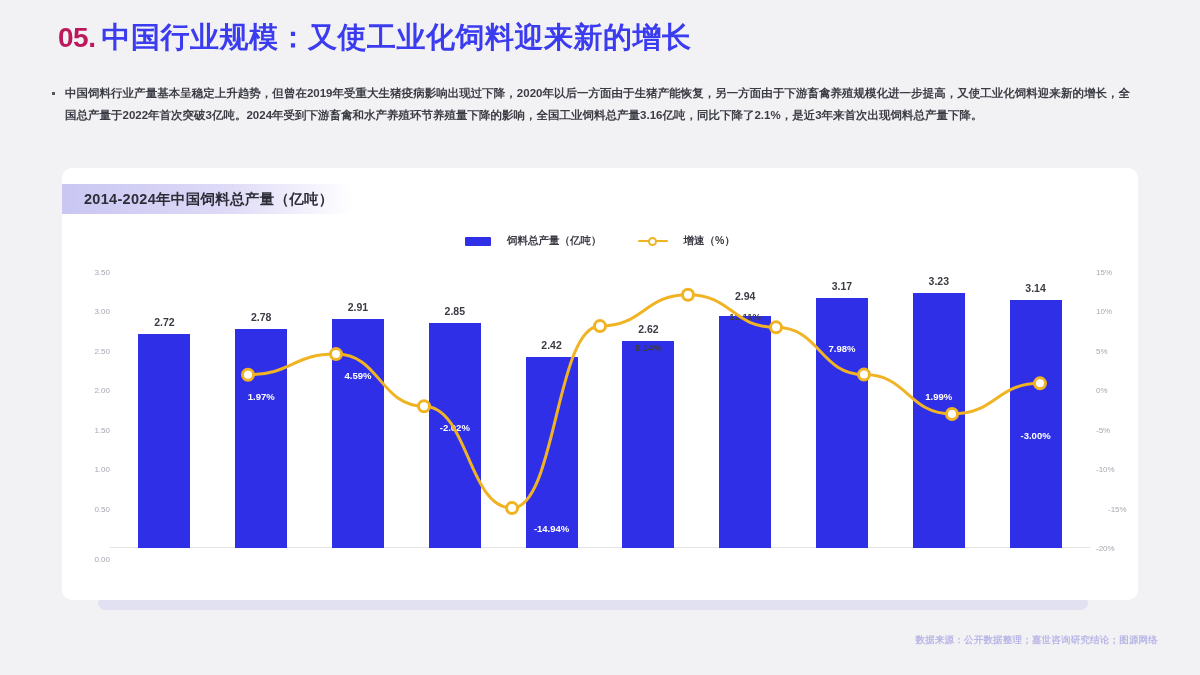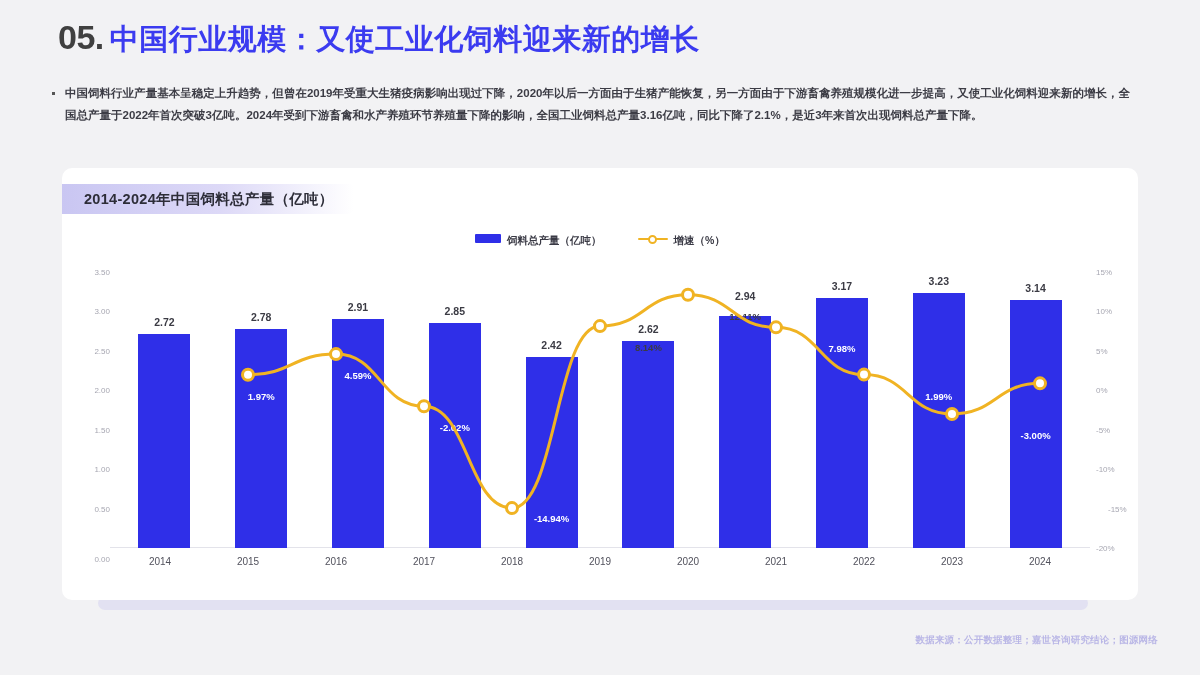--- a/index.html
+++ b/index.html
@@ -16,22 +16,22 @@
   }
 
   
   .title-row {
     position: absolute;
     left: 58px; top: 18px;
     display: flex; align-items: baseline;
     white-space: nowrap;
   }
   .title-num {
-    font-size: 34px; font-weight: 700;
-    color: #404040;
+    font-size: 28px; font-weight: 700;
+    color: #be185d;
     letter-spacing: -0.5px;
   }
   .title-text {
     font-size: 29px; font-weight: 700;
     color: #3b3bf0;
     margin-left: 6px;
     letter-spacing: 0.5px;
   }
 
   
@@ -88,21 +88,21 @@
     letter-spacing: 0.3px;
   }
 
   
   .legend {
     position: absolute;
     left: 0; right: 0; top: 66px;
     display: flex; justify-content: center; align-items: center;
     gap: 36px;
   }
-  .legend-item { display: flex; gap: 6px; }
+  .legend-item { display: flex; align-items: center; gap: 16px; }
   .legend-swatch-bar {
     width: 26px; height: 9px; background: #2f2fe8; border-radius: 1px;
   }
   .legend-swatch-line {
     position: relative; width: 30px; height: 10px;
   }
   .legend-swatch-line .lseg {
     position: absolute; top: 4px; left: 0; width: 30px; height: 2.4px;
     background: #f0b323; border-radius: 2px;
   }
@@ -268,21 +268,21 @@
             <div class="pct-label" style="top: 98.0903px;">4.59%</div>
           </div>
           <div class="bar-slot">
             <div class="bar" style="height: 224.743px; background: rgb(47, 47, 232);"></div>
             <div class="bar-value" style="bottom: 230.743px;">2.85</div>
             <div class="pct-label" style="top: 150.215px;">-2.02%</div>
           </div>
           <div class="bar-slot">
             <div class="bar" style="height: 190.834px; background: rgb(47, 47, 232);"></div>
             <div class="bar-value" style="bottom: 196.834px;">2.42</div>
-            <div class="pct-label" style="top: 241px;">-14.94%</div>
+            <div class="pct-label" style="top: 251px;">-14.94%</div>
           </div>
           <div class="bar-slot">
             <div class="bar" style="height: 206.606px; background: rgb(47, 47, 232);"></div>
             <div class="bar-value" style="bottom: 212.606px;">2.62</div>
             <div class="pct-label dark" style="top: 70.096px;">8.14%</div>
           </div>
           <div class="bar-slot">
             <div class="bar" style="height: 231.84px; background: rgb(47, 47, 232);"></div>
             <div class="bar-value" style="bottom: 246px;">2.94</div>
             <div class="pct-label dark" style="top: 38.7897px;">12.11%</div>
@@ -311,29 +311,16 @@
           <circle cx="396" cy="236.0982857142857" r="5.5" fill="#ffffff" stroke="#f0b323" stroke-width="3"></circle>
           <circle cx="484" cy="54.095999999999975" r="5.5" fill="#ffffff" stroke="#f0b323" stroke-width="3"></circle>
           <circle cx="572" cy="22.789714285714297" r="5.5" fill="#ffffff" stroke="#f0b323" stroke-width="3"></circle>
           <circle cx="660" cy="55.35771428571428" r="5.5" fill="#ffffff" stroke="#f0b323" stroke-width="3"></circle>
           <circle cx="748" cy="102.59314285714288" r="5.5" fill="#ffffff" stroke="#f0b323" stroke-width="3"></circle>
           <circle cx="836" cy="141.94285714285715" r="5.5" fill="#ffffff" stroke="#f0b323" stroke-width="3"></circle>
           <circle cx="924" cy="111.34628571428573" r="5.5" fill="#ffffff" stroke="#f0b323" stroke-width="3"></circle>
         </svg>
     </div>
 
-    <div class="xaxis">
-        <div class="xtick">2014</div>
-        <div class="xtick">2015</div>
-        <div class="xtick">2016</div>
-        <div class="xtick">2017</div>
-        <div class="xtick">2018</div>
-        <div class="xtick">2019</div>
-        <div class="xtick">2020</div>
-        <div class="xtick">2021</div>
-        <div class="xtick">2022</div>
-        <div class="xtick">2023</div>
-        <div class="xtick">2024</div>
-      </div>
   </div>
 
   <div class="source">数据来源：公开数据整理；嘉世咨询研究结论；图源网络</div>
 </div>
 
 </body></html>

